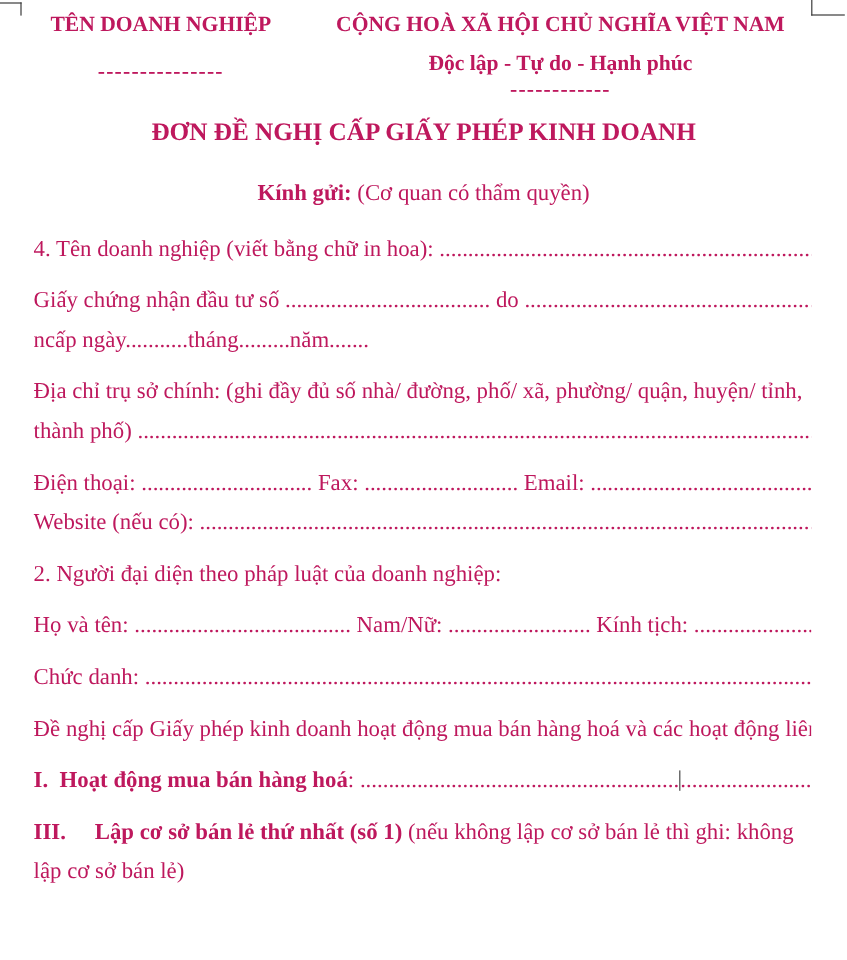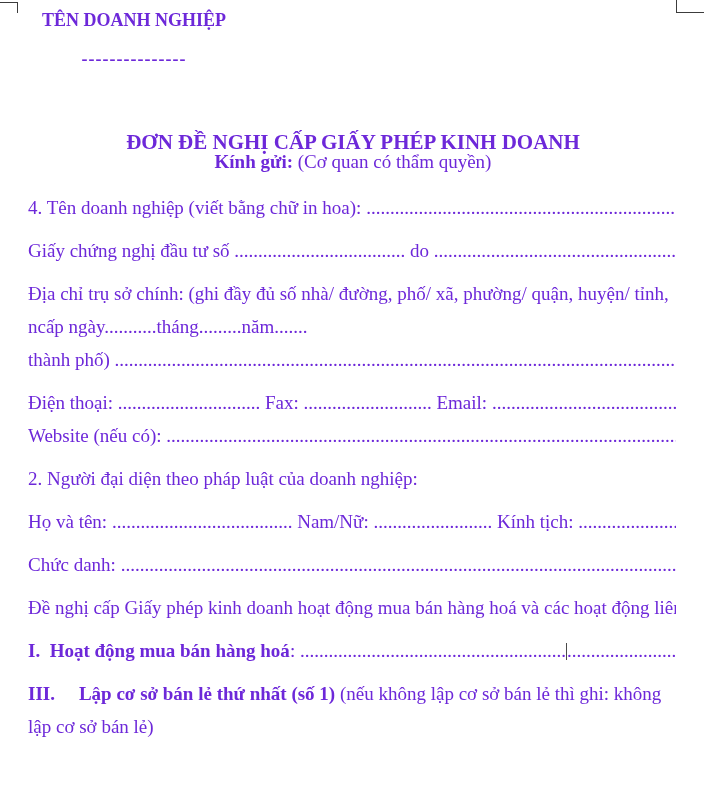--- a/index.html
+++ b/index.html
@@ -1,35 +1,35 @@
 <!DOCTYPE html>
 <html><head>
 <meta charset="utf-8">
 <style>
   html,body { margin:0; padding:0; background:#ffffff; }
   .page {
     position:relative; width:706px; height:800px; background:#ffffff;
-    overflow:hidden; color:#6d28d9;
+    overflow:hidden; color:#be185d;
     font-family:"Liberation Serif","DejaVu Serif",serif;
   }
   
   .corner-tl { position:absolute; left:0; top:2px; width:17px; height:10px;
                border-top:1px solid #3c3c3c; border-right:1px solid #3c3c3c; }
   .corner-tr { position:absolute; left:676px; top:0; width:27px; height:12px;
                border-left:1px solid #3c3c3c; border-bottom:1px solid #3c3c3c; }
 
   .header-left  { position:absolute; left:28px;  top:9px; width:212px;
                   text-align:center; font-weight:bold; font-size:18px; line-height:22px; }
   .header-left .dashes  { margin-top:17px; letter-spacing:1px; }
   .header-right { position:absolute; left:258px; top:9px; width:418px;
                   text-align:center; font-weight:bold; font-size:18px; line-height:22px; }
   .header-right .motto  { margin-top:10px; }
   .header-right .dashes { margin-top:0; letter-spacing:1px; }
 
-  .doc-title  { position:absolute; top:128px; left:0; width:100%; text-align:center;
+  .doc-title  { position:absolute; top:96px; left:0; width:100%; text-align:center;
                 font-size:21px; font-weight:bold; line-height:28px; }
   .salutation { position:absolute; top:150px; left:0; width:100%; text-align:center;
                 font-size:19px; line-height:24px; }
 
   .body-lines { position:absolute; left:28px; top:191px; width:648px; font-size:19px; }
   .line { line-height:33px; white-space:nowrap; overflow:hidden; }
   .line.para { margin-top:10px; }
   .b   { font-weight:bold; }
   .tab { display:inline-block; width:24px; }
   .caret { display:inline-block; width:0; height:17px;
@@ -40,30 +40,35 @@
 
 <div class="page">
   <div class="corner-tl"></div>
   <div class="corner-tr"></div>
 
   <div class="header-left">
     <div>TÊN DOANH NGHIỆP</div>
     <div class="dashes">---------------</div>
   </div>
 
+  <div class="header-right">
+    <div>CỘNG HOÀ XÃ HỘI CHỦ NGHĨA VIỆT NAM</div>
+    <div class="motto">Độc lập - Tự do - Hạnh phúc</div>
+    <div class="dashes">------------</div>
+  </div>
 
   <div class="doc-title">ĐƠN ĐỀ NGHỊ CẤP GIẤY PHÉP KINH DOANH</div>
 
   <div class="salutation"><span class="b">Kính gửi:</span><span> (Cơ quan có thẩm quyền)</span></div>
 
   <div class="body-lines" id="body-lines">
       <div class="line"><span>4. Tên doanh nghiệp (viết bằng chữ in hoa): </span><span>........................................................................</span></div>
-      <div class="line para"><span>Giấy chứng nghị đầu tư số </span><span>....................................</span><span> do </span><span>....................................................</span></div>
+      <div class="line para"><span>Giấy chứng nhận đầu tư số </span><span>....................................</span><span> do </span><span>....................................................</span></div>
+      <div class="line"><span>ncấp ngày</span><span>...........</span><span>tháng</span><span>.........</span><span>năm</span><span>.......</span></div>
       <div class="line para"><span>Địa chỉ trụ sở chính: (ghi đầy đủ số nhà/ đường, phố/ xã, phường/ quận, huyện/ tỉnh,</span></div>
-      <div class="line"><span>ncấp ngày</span><span>...........</span><span>tháng</span><span>.........</span><span>năm</span><span>.......</span></div>
       <div class="line"><span>thành phố) </span><span>........................................................................................................................</span></div>
       <div class="line para"><span>Điện thoại: </span><span>..............................</span><span> Fax: </span><span>...........................</span><span> Email: </span><span>..........................................</span></div>
       <div class="line"><span>Website (nếu có): </span><span>..............................................................................................................</span></div>
       <div class="line para"><span>2. Người đại diện theo pháp luật của doanh nghiệp:</span></div>
       <div class="line para"><span>Họ và tên: </span><span>......................................</span><span> Nam/Nữ: </span><span>.........................</span><span> Kính tịch: </span><span>..........................</span></div>
       <div class="line para"><span>Chức danh: </span><span>......................................................................................................................</span></div>
       <div class="line para"><span>Đề nghị cấp Giấy phép kinh doanh hoạt động mua bán hàng hoá và các hoạt động liên</span></div>
       <div class="line para"><span class="b">I.&nbsp; Hoạt động mua bán hàng hoá</span><span>: </span><span>........................................................</span><span class="caret"></span><span>........................</span></div>
       <div class="line para"><span class="b">III.</span><span class="tab"></span><span class="b">Lập cơ sở bán lẻ thứ nhất (số 1)</span><span> (nếu không lập cơ sở bán lẻ thì ghi: không</span></div>
       <div class="line"><span>lập cơ sở bán lẻ)</span></div>

